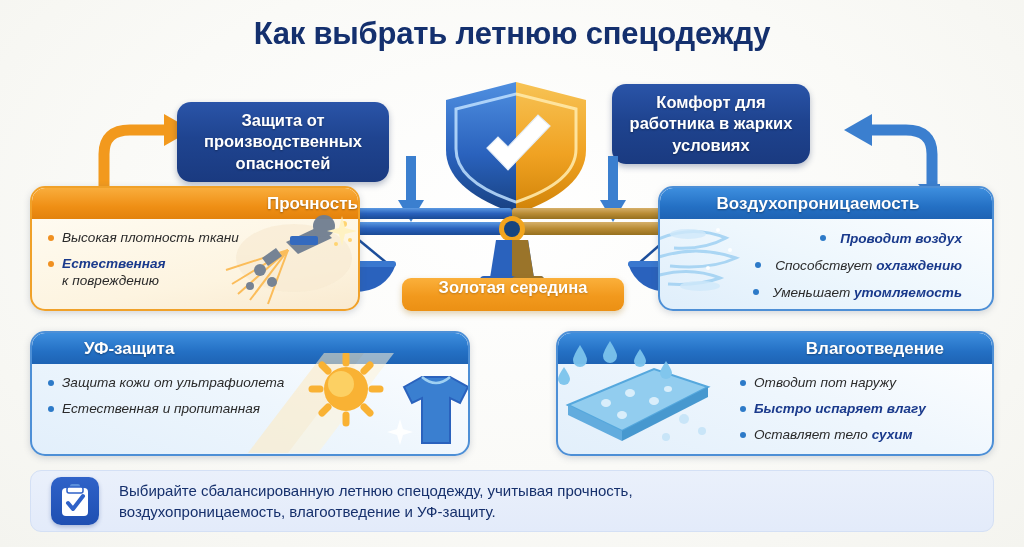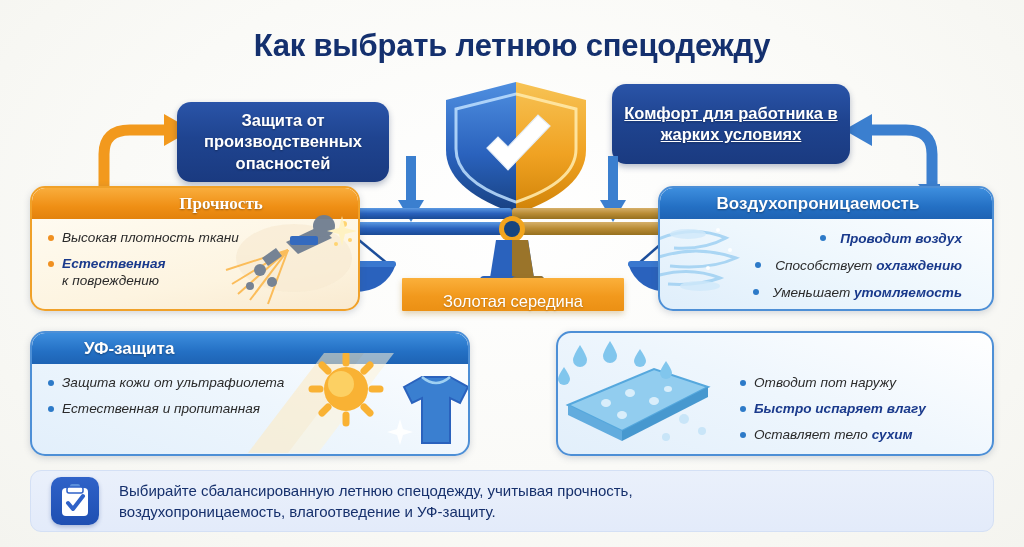--- a/index.html
+++ b/index.html
@@ -16,21 +16,21 @@
     position: relative;
     width: 1024px;
     height: 547px;
     background:
       radial-gradient(ellipse at 50% 40%, #ffffff 0%, #fafaf7 55%, #f4f4ef 100%);
   }
 
   
   .title {
     position: absolute;
-    left: 0; top: 28px;
+    left: 0; top: 16px;
     width: 1024px;
     text-align: center;
     font-size: 31px;
     font-weight: bold;
     color: #14306e;
     letter-spacing: -0.2px;
   }
 
   
   .hdrbox {
@@ -43,21 +43,21 @@
     font-weight: bold;
     line-height: 1.28;
     text-align: center;
     display: flex;
     align-items: center;
     justify-content: center;
     padding: 6px 10px;
     text-shadow: 0 1px 2px rgba(0,0,0,.35);
   }
   #hdr-left  { left: 177px; top: 84px; width: 212px; height: 80px; margin-top: 18px; }
-  #hdr-right { left: 612px; top: 84px; width: 238px; height: 80px; text-decoration: underline; }
+  #hdr-right { left: 612px; top: 84px; width: 198px; height: 80px; }
 
   
   .card {
     position: absolute;
     border-radius: 15px;
     overflow: hidden;
     box-shadow: 0 2px 7px rgba(70,80,110,.22);
   }
   .card .band {
     position: absolute;
@@ -96,24 +96,23 @@
   .bullets b { color: #1a3a8c; font-weight: bold; }
 
   
   #card-strength {
     left: 30px; top: 186px; width: 330px; height: 125px;
     background: linear-gradient(170deg, #fffdf6 0%, #fdf4e0 70%, #f9ead0 100%);
     border: 2px solid #f0a129;
   }
   #card-strength .band {
     background: linear-gradient(180deg, #f9ad3c 0%, #ef8f15 60%, #e3820c 100%);
-    justify-content: center;
+    justify-content: flex-end;
     padding-left: 52px;
     border-radius: 13px 13px 0 0;
-    font-family: Liberation Serif, serif;
   }
   #card-strength .bullets li::before { background: #f09020; }
 
   
   #card-breath {
     left: 658px; top: 186px; width: 336px; height: 125px;
     background: linear-gradient(200deg, #ffffff 0%, #eef7fd 55%, #dfeefb 100%);
     border: 2px solid #4d8fd6;
   }
   #card-breath .band {
@@ -171,27 +170,27 @@
   #shield { position: absolute; left: 432px; top: 78px; width: 168px; height: 140px; }
   #scale  { position: absolute; left: 300px; top: 200px; width: 424px; height: 110px; }
   .dnarrow { position: absolute; width: 26px; height: 66px; }
   #dn-left  { left: 398px; top: 156px; }
   #dn-right { left: 600px; top: 156px; }
 
   #gold-pill {
     position: absolute;
     left: 402px; top: 278px;
     width: 222px; height: 33px;
-    border-radius: 1px;
+    border-radius: 9px;
     background: linear-gradient(180deg, #fbb03b 0%, #f2991d 55%, #eb9014 100%);
     box-shadow: 0 3px 6px rgba(160,110,10,.30);
     color: #fff;
     font-size: 16.5px;
-    font-weight: normal;
-    display: flex; align-items: flex-end; justify-content: center;
+    font-weight: bold;
+    display: flex; align-items: flex-start; justify-content: center;
     text-shadow: 0 1px 2px rgba(120,70,0,.45);
   }
 
   
   #hook-left  { position: absolute; left: 96px;  top: 96px; width: 100px; height: 112px; }
   #hook-right { position: absolute; left: 832px; top: 96px; width: 108px; height: 112px; }
 
   
   #footer {
     position: absolute;
@@ -463,20 +462,23 @@
           <span>Защита кожи от ультрафиолета</span>
         </li>
         <li>
           <span>Естественная и пропитанная</span>
         </li>
       </ul>
     </div>
   </div>
 
   <div class="card" id="card-wick">
+    <div class="band">
+      <span>Влагоотведение</span>
+    </div>
     <svg class="art" style="left:0px; top:6px;" width="190" height="116" viewBox="0 0 190 116">
       <g opacity="0.95">
         <path d="M10 66 L96 30 L150 48 L64 92 Z" fill="#8ecbef"></path>
         <path d="M10 66 L96 30 L150 48 L64 92 Z" fill="none" stroke="#4ea4dc" stroke-width="2"></path>
         <path d="M10 66 L10 76 L64 102 L64 92 Z" fill="#5ba8dd"></path>
         <path d="M64 92 L64 102 L150 58 L150 48 Z" fill="#3f93cd"></path>
         <g fill="#d9eefb">
           <ellipse cx="48" cy="64" rx="5" ry="4"></ellipse>
             <ellipse cx="72" cy="54" rx="5" ry="4"></ellipse>
           <ellipse cx="96" cy="62" rx="5" ry="4"></ellipse>

